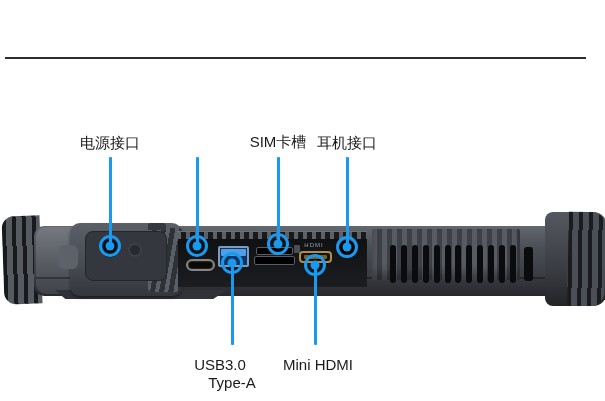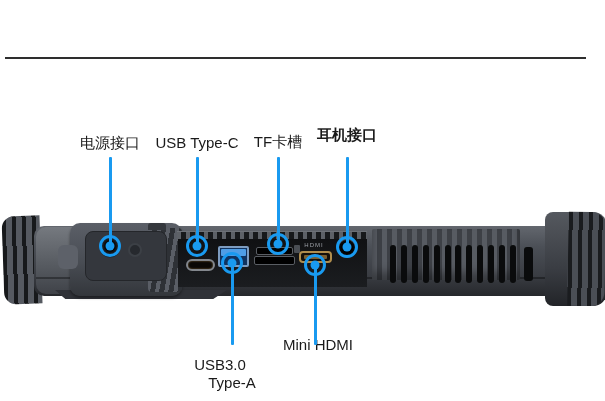--- a/index.html
+++ b/index.html
@@ -136,27 +136,26 @@
   }
 </style>
 </head>
 <body>
 
 <div class="page">
 
   <div class="title-rule"></div>
 
   <div class="clabel" style="left:110px;top:134px;">电源接口</div>
-  <div class="clabel" style="left:197px;top:134px;">USB Type-C</div>
-  <div class="clabel" style="left:278px;top:133px;">TF卡槽</div>
-  <div class="clabel" style="left:347px;top:126px;font-weight:bold;">耳机接口</div>
+  <div class="clabel" style="left:278px;top:133px;">SIM卡槽</div>
+  <div class="clabel" style="left:347px;top:134px;">耳机接口</div>
 
   <div class="clabel" style="left:220px;top:356px;">USB3.0</div>
   <div class="clabel" style="left:232px;top:374px;">Type-A</div>
-  <div class="clabel" style="left:318px;top:336px;">Mini HDMI</div>
+  <div class="clabel" style="left:318px;top:356px;">Mini HDMI</div>
 
   <div>
     <div class="dev left-bumper" style="position:absolute;"></div>
     <div class="dev body-main" style="position:absolute;"></div>
     <div class="dev body-cap" style="position:absolute;"></div>
     <div class="dev body-seam" style="position:absolute;"></div>
     <div class="dev bottom-lip" style="position:absolute;"></div>
 
     <div class="dev power-module" style="position:absolute;"></div>
     <div class="dev module-ribs" style="position:absolute;"></div>

